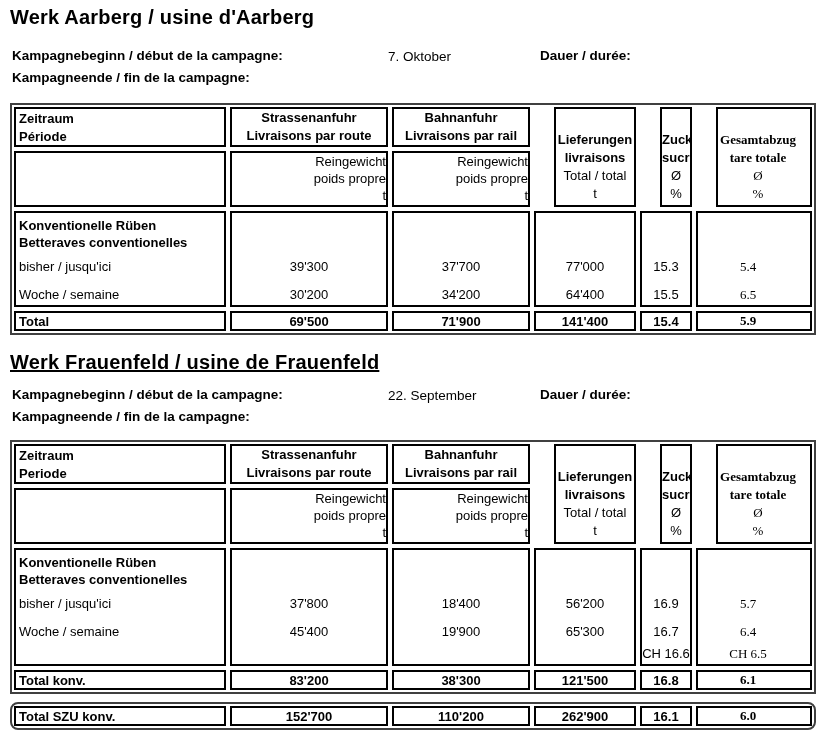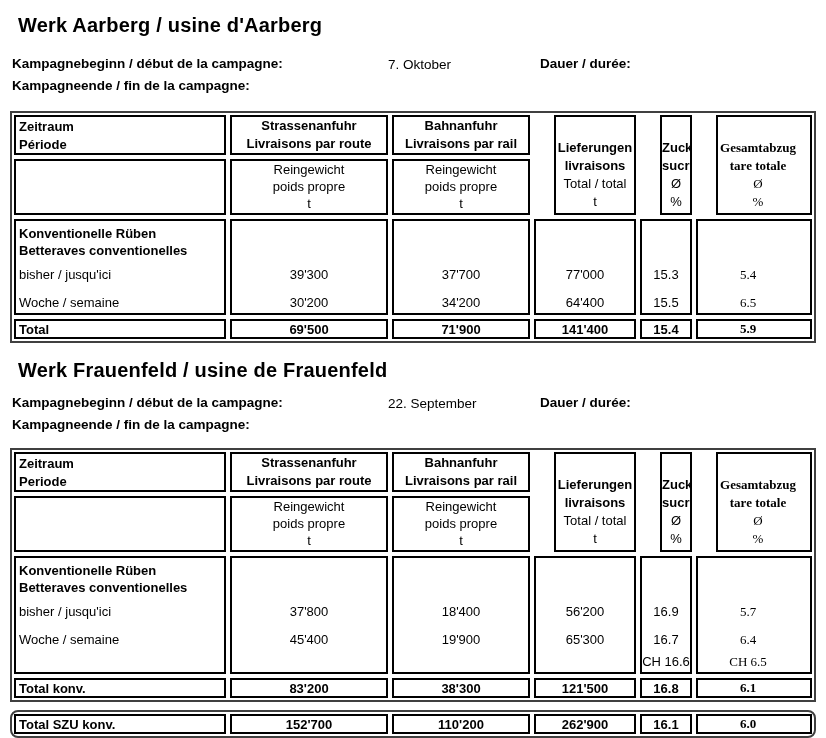--- a/index.html
+++ b/index.html
@@ -4,25 +4,25 @@
 <style>
   html,body { margin:0; padding:0; background:#ffffff; }
   body {
     width:826px; height:738px; overflow:hidden;
     font-family:"Liberation Sans","DejaVu Sans",sans-serif;
     color:#000;
   }
   .page { padding:6px 10px 0 10px; position:relative; }
 
   h1.sec-title {
-    font-size:20px; font-weight:bold; margin:8px; line-height:22px;
+    font-size:20px; font-weight:bold; margin:0; line-height:22px;
     letter-spacing:0.2px;
   }
   .t1 h1.sec-title { margin-bottom:20px; }
-  .t2 h1.sec-title { margin-top:16px; margin-bottom:14px; }
+  .t2 h1.sec-title { margin-top:16px; margin-bottom:14px;text-decoration:underline; }
 
   .campaign { position:relative; height:44px; }
   .t1 .campaign { margin-bottom:11px; }
   .t2 .campaign { margin-bottom:9px; }
   .crow { position:relative; height:22px; }
   .clabel { position:absolute; left:2px; top:0; font-size:13.5px; font-weight:bold; white-space:nowrap; }
   .cvalue { position:absolute; left:378px; top:1px; font-size:13.5px; white-space:nowrap; }
   .dlabel { position:absolute; left:530px; top:0; font-size:13.5px; font-weight:bold; white-space:nowrap; }
 
   
@@ -37,21 +37,21 @@
   .grand   { grid-template-rows:20px; margin-top:8px;border-radius:8px; }
 
   .cell { border:2px solid #000; box-sizing:border-box; overflow:hidden; font-size:13px; background:#fff; }
   .r1 { grid-row:1; } .r2 { grid-row:2; } .r3 { grid-row:3; } .r4 { grid-row:4; }
   .rs { grid-row:1 / 3;margin-left:20px; }
   .c1 { grid-column:1; } .c2 { grid-column:2; } .c3 { grid-column:3; }
   .c4 { grid-column:4; } .c5 { grid-column:5; } .c6 { grid-column:6; }
   .c6 { padding-right:12px;font-family:Liberation Serif, serif; }
 
   .ln  { line-height:18px; white-space:nowrap; }
-  .ln2 { line-height:17px; white-space:nowrap; }
+  .ln2 { line-height:17px; white-space:nowrap;text-align:right; }
   .b   { font-weight:bold; }
   .hl  { padding-left:3px; padding-top:1px; }
   .hc  { text-align:center; }
   .vspan { display:flex; flex-direction:column; justify-content:flex-end; text-align:center; padding-bottom:2px; }
 
   .bc  { padding-top:4px; }
   .cat { height:17px; line-height:17px; font-weight:bold; padding-left:3px; white-space:nowrap; }
   .sp1 { height:8px; } .sp2 { height:13px; } .sp3 { height:7px; }
   .row-ln { height:15px; line-height:15px; white-space:nowrap; }
   .lbl { padding-left:3px; }

